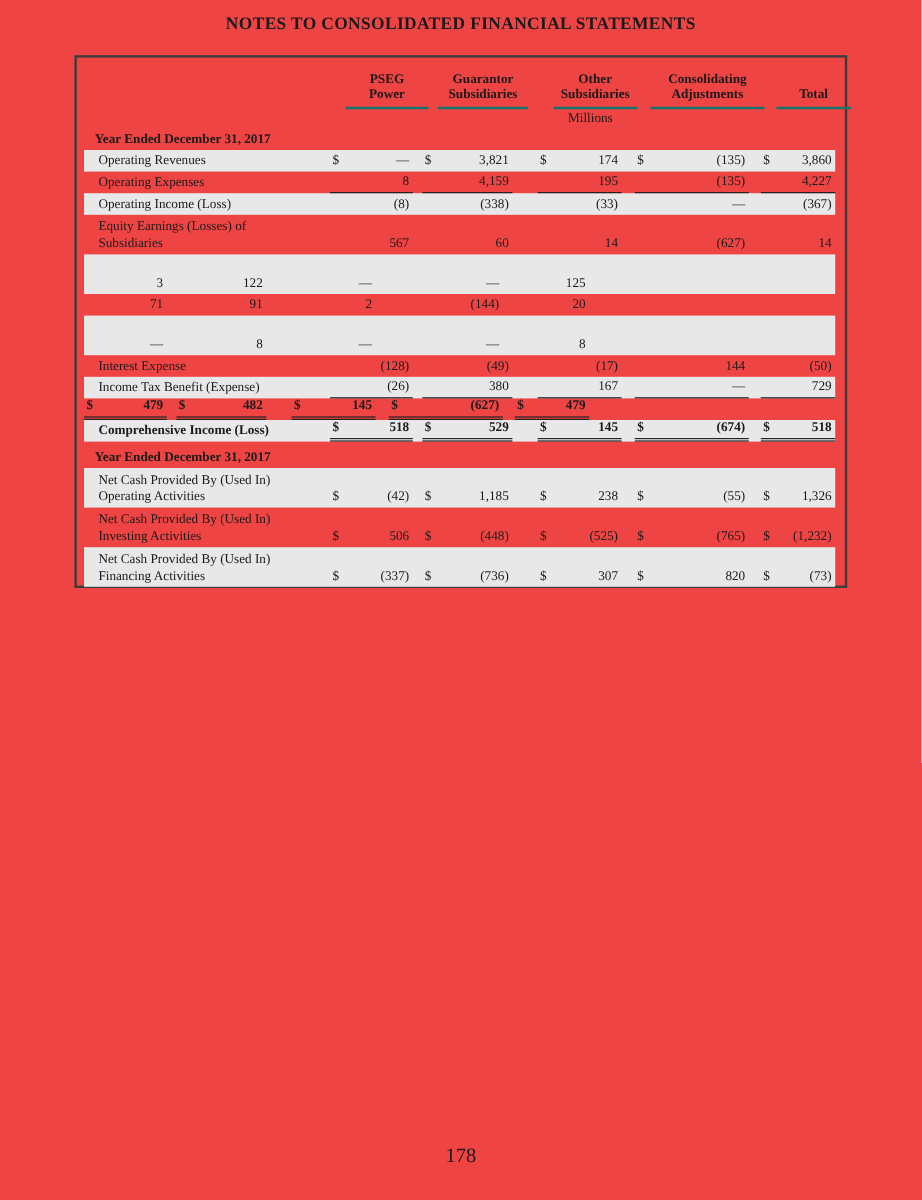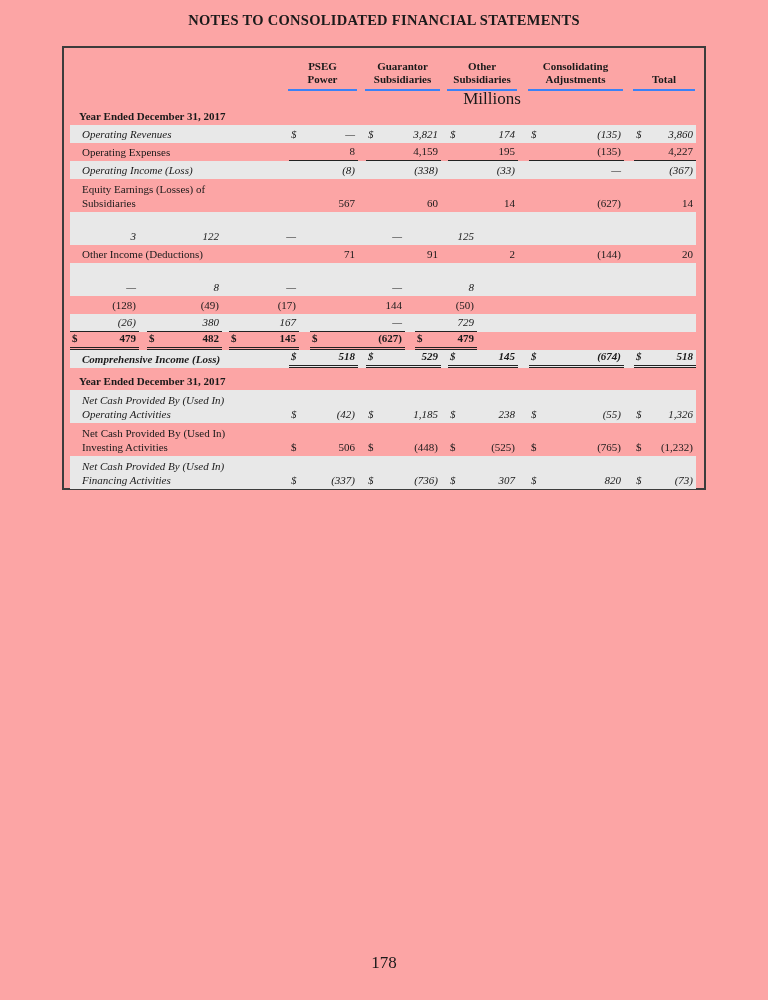--- a/index.html
+++ b/index.html
@@ -1,49 +1,49 @@
 <!DOCTYPE html>
 <html><head>
 <meta charset="utf-8">
 <style>
   * { margin:0; padding:0; box-sizing:border-box; }
   html,body { background:#ffffff; }
   .page {
-    position:relative; width:768px; height:1000px; background:#fca5a5;
+    position:relative; width:768px; height:1000px; background:#ef4444;
     font-family:"Liberation Serif", serif; color:#1a1a1a; overflow:hidden;
   }
   .title {
     position:absolute; top:12px; left:0; width:100%;
     text-align:center; font-size:14.5px; font-weight:bold; letter-spacing:.3px;
   }
   .table-box {
     position:absolute; left:62px; top:46px; width:644px; height:444px;
     border:2px solid #3c3c3c; padding:12px 8px 0 6px;
   }
   .hrow { display:flex; align-items:flex-end; }
   .labelspace { width:218px; flex:none; }
   .nc1 { width:69px; margin-left:0;  flex:none; }
   .nc2 { width:75px; margin-left:8px; flex:none; }
-  .nc3 { width:70px; margin-left:7px; flex:none; }
+  .nc3 { width:70px; margin-left:21px; flex:none; }
   .nc4 { width:95px; margin-left:11px; flex:none; }
   .nc5 { width:62px; margin-left:10px; flex:none; }
   .hcell {
     font-weight:bold; font-size:11px; line-height:13px; text-align:center;
-    white-space:pre-line; border-bottom:2px solid #3b82f6; padding-bottom:3px;
-  }
-  .unitrow { display:flex; height:16px; align-items:center; font-size:17px; }
+    white-space:pre-line; border-bottom:2px solid #0f766e; padding-bottom:3px;
+  }
+  .unitrow { display:flex; height:16px; align-items:center; font-size:11px; }
   .unit { flex:1; text-align:center; }
   .section {
     height:16px; display:flex; align-items:center;
     font-weight:bold; font-size:11px; padding-left:5px; margin:1px 4px;
   }
   .section.gap { margin-top:5px; }
   .row { display:flex; align-items:flex-end; height:18px; font-size:11px; }
   .row.tall { height:33px; }
-  .row.shaded { background:#e8e8e8;font-style:italic; }
+  .row.shaded { background:#e8e8e8; }
   .row.bold { font-weight:bold; }
   .rlabel {
     flex:1; padding-left:12px; padding-bottom:2px;
     line-height:14px; white-space:pre-line;
   }
   .num {
     display:flex; justify-content:space-between; align-items:flex-end;
     padding:0 3px 2px 2px; line-height:14px;
   }
   .row.rule-single .num { border-bottom:1px solid #222; }
@@ -193,21 +193,20 @@
           <div class="num nc4">
             <span></span>
             <span>—</span>
           </div>
           <div class="num nc5">
             <span></span>
             <span>125</span>
           </div>
         </div>
         <div class="row">
-          <div class="rlabel">Other Income (Deductions)</div>
           <div class="num nc1">
             <span></span>
             <span>71</span>
           </div>
           <div class="num nc2">
             <span></span>
             <span>91</span>
           </div>
           <div class="num nc3">
             <span></span>
@@ -238,20 +237,21 @@
           <div class="num nc4">
             <span></span>
             <span>—</span>
           </div>
           <div class="num nc5">
             <span></span>
             <span>8</span>
           </div>
         </div>
         <div class="row">
+          <div class="rlabel">Interest Expense</div>
           <div class="num nc1">
             <span></span>
             <span>(128)</span>
           </div>
           <div class="num nc2">
             <span></span>
             <span>(49)</span>
           </div>
           <div class="num nc3">
             <span></span>
@@ -260,20 +260,21 @@
           <div class="num nc4">
             <span></span>
             <span>144</span>
           </div>
           <div class="num nc5">
             <span></span>
             <span>(50)</span>
           </div>
         </div>
         <div class="row shaded rule-single">
+          <div class="rlabel">Income Tax Benefit (Expense)</div>
           <div class="num nc1">
             <span></span>
             <span>(26)</span>
           </div>
           <div class="num nc2">
             <span></span>
             <span>380</span>
           </div>
           <div class="num nc3">
             <span></span>

